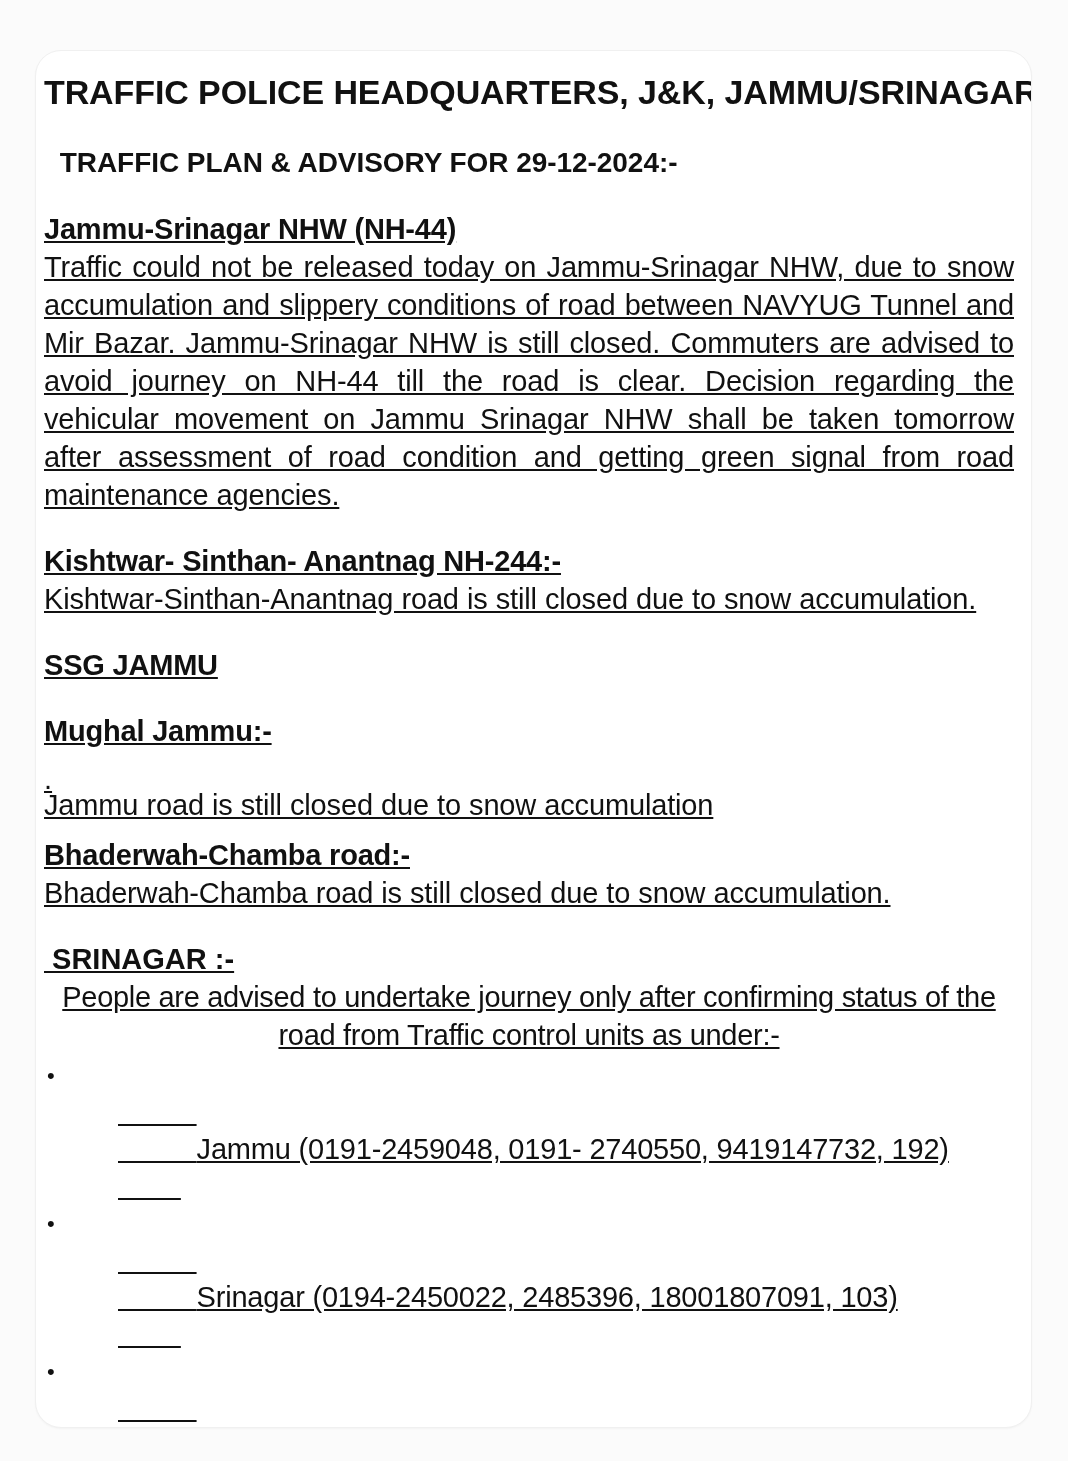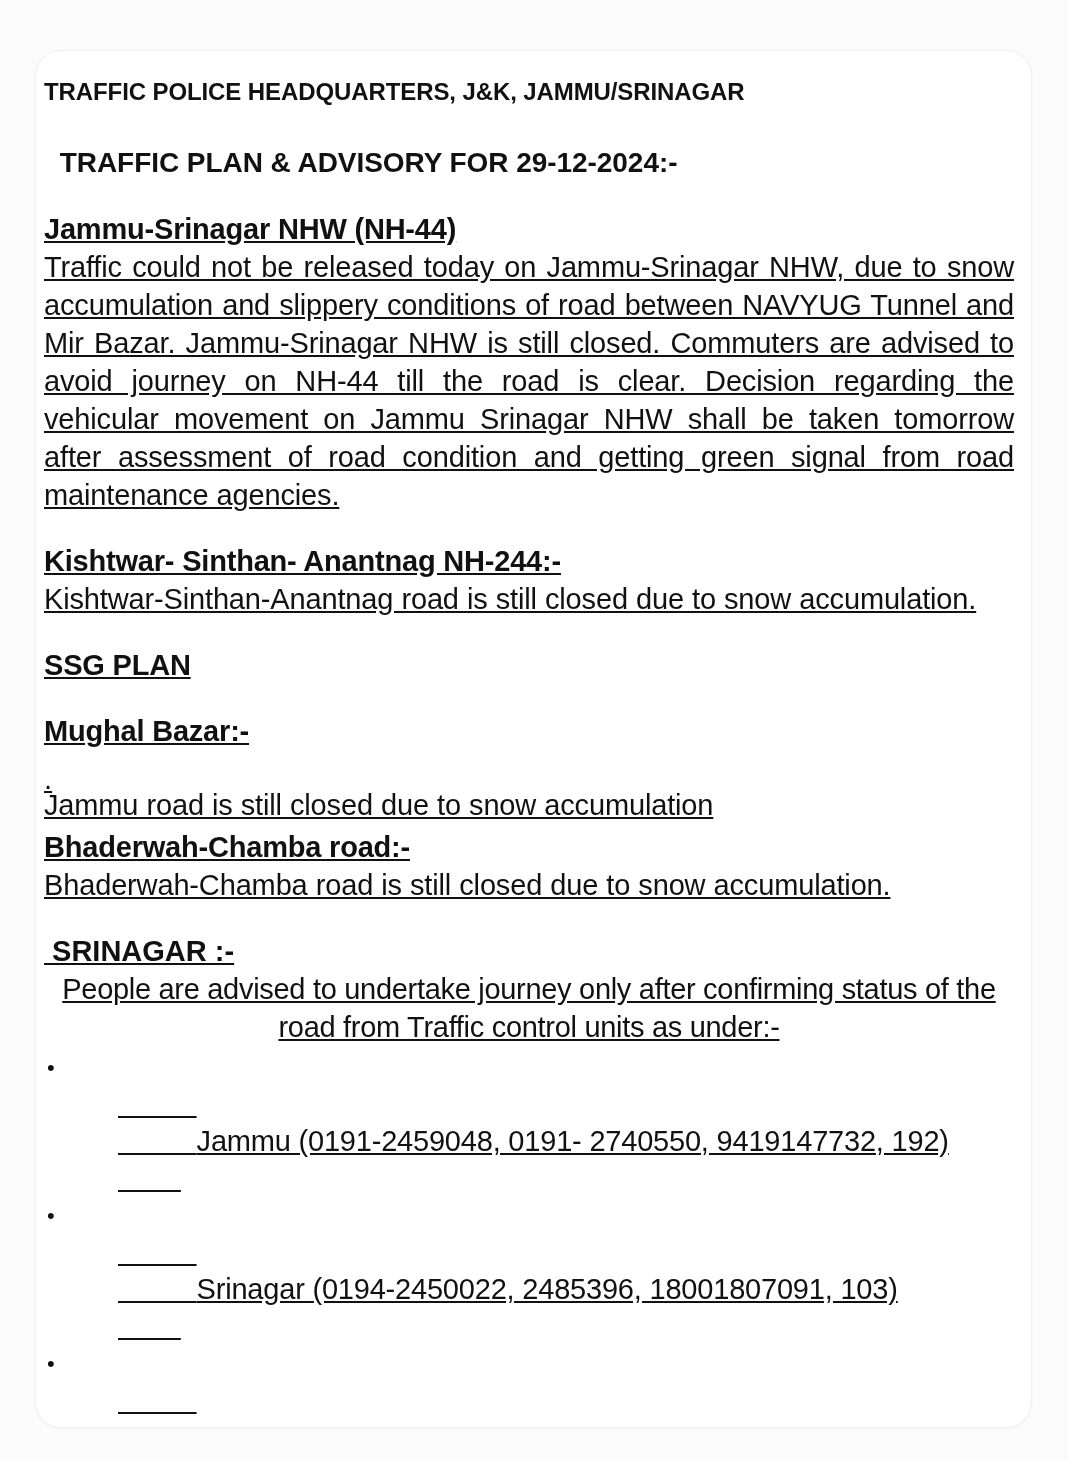--- a/index.html
+++ b/index.html
@@ -32,21 +32,21 @@
   .doc {
     position: absolute;
     left: 8px;
     top: 22px;
     width: 970px;
     color: #111111;
   }
 
   
   .doc-title {
-    font-size: 24px;
+    font-size: 34px;
     font-weight: bold;
     letter-spacing: -0.1px;
     line-height: 38px;
     margin: 0 0 0 0;
     white-space: pre;
   }
   .doc-subtitle {
     font-size: 28px;
     font-weight: bold;
     letter-spacing: -0.05px;
@@ -137,30 +137,30 @@
       <div class="sec-head">Jammu-Srinagar NHW (NH-44)</div>
       <p class="sec-body">Traffic could not be released today on Jammu-Srinagar NHW, due to snow accumulation and slippery conditions of road between NAVYUG Tunnel and Mir Bazar. Jammu-Srinagar NHW is still closed. Commuters are advised to avoid journey on NH-44 till the road is clear. Decision regarding the vehicular movement on Jammu Srinagar NHW shall be taken tomorrow after assessment of road condition and getting green signal from road maintenance agencies.</p>
     </div>
 
     <div class="section">
       <div class="sec-head">Kishtwar- Sinthan- Anantnag NH-244:-</div>
       <p class="sec-body">Kishtwar-Sinthan-Anantnag road is still closed due to snow accumulation.</p>
     </div>
 
     <div class="section">
-      <div class="sec-head">SSG PLAN</div>
+      <div class="sec-head">SSG JAMMU</div>
     </div>
 
     <div class="section">
-      <div class="sec-head">Mughal Bazar:-</div>
+      <div class="sec-head">Mughal Jammu:-</div>
       <div class="stray-dot">.</div>
       <p class="sec-body nojustify">Jammu road is still closed due to snow accumulation</p>
     </div>
 
-    <div class="section" style="margin-top:4px;">
+    <div class="section" style="margin-top:12px;">
       <div class="sec-head">Bhaderwah-Chamba road:-</div>
       <p class="sec-body nojustify">Bhaderwah-Chamba road is still closed due to snow accumulation.</p>
     </div>
 
     <div class="section">
       <div class="advisory-head"> SRINAGAR :-</div>
       <p class="advisory-intro">People are advised to undertake journey only after confirming status of the road from Traffic control units as under:-</p>
 
       <ul class="contacts">
         <li>

